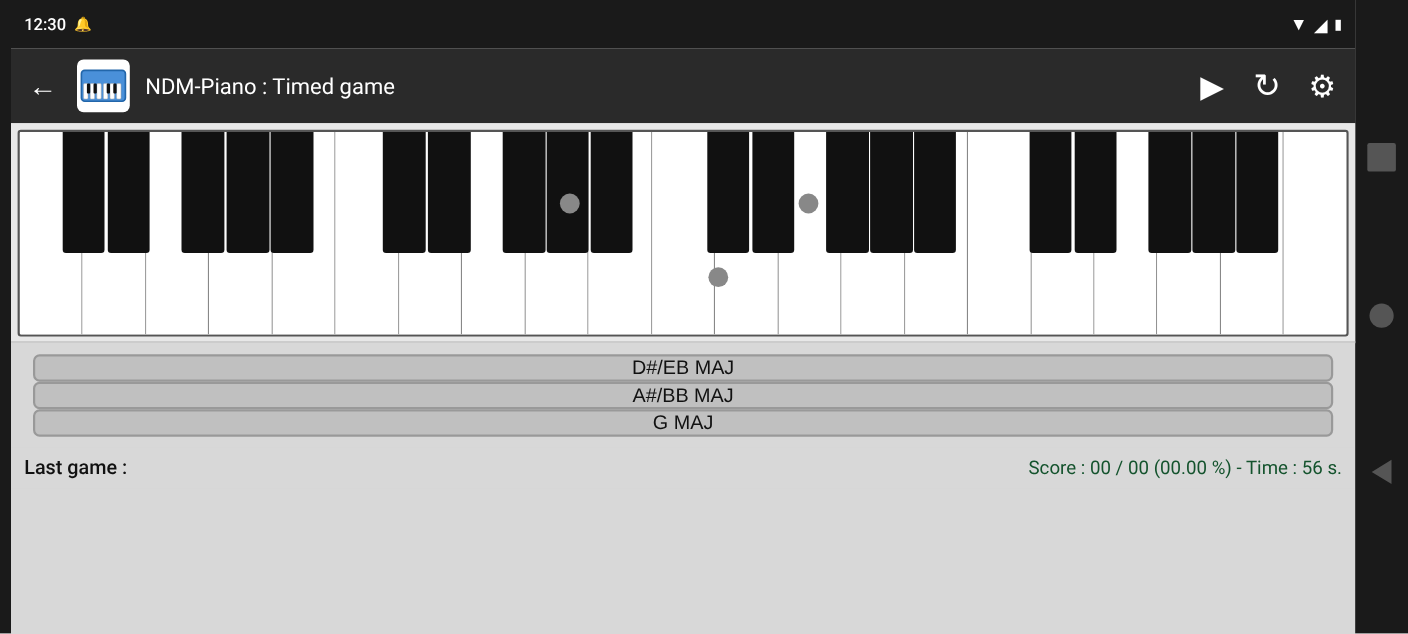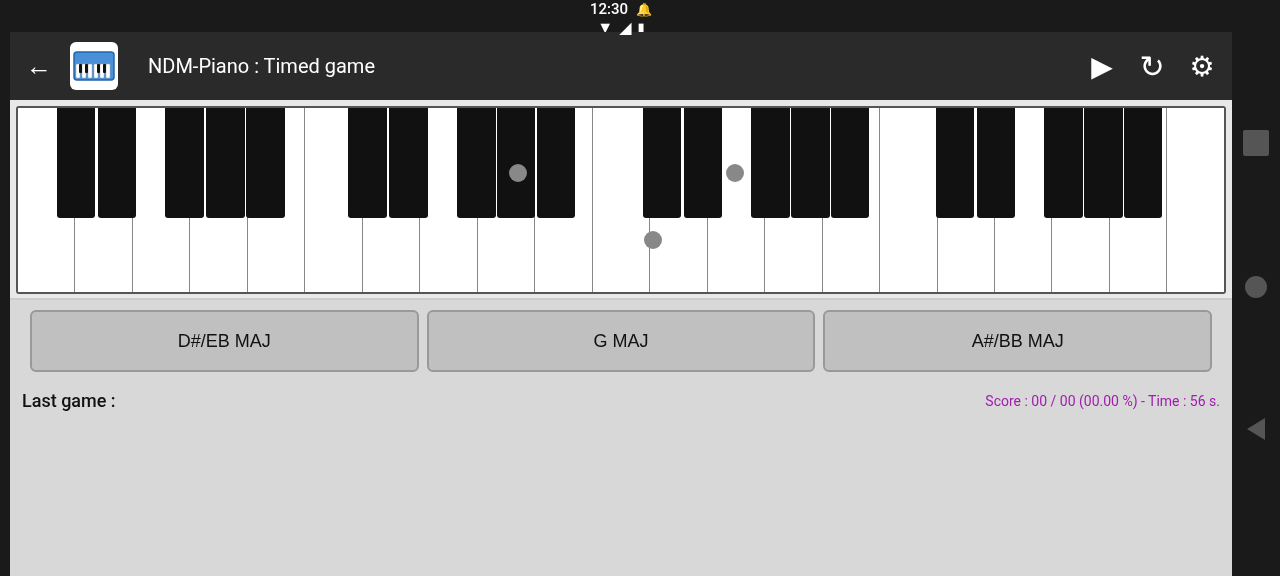--- a/index.html
+++ b/index.html
@@ -61,27 +61,26 @@
     .main-content {
       flex: 1;
       display: flex;
       flex-direction: column;
       height: 100%;
     }
 
     
     .status-bar {
       background: #1a1a1a;
-      height: 32px;
+      height: 44px;
       display: flex;
       align-items: center;
       justify-content: space-between;
       padding: 0 12px;
       flex-shrink: 0;
-      flex-direction: column;
     }
 
     .status-left {
       display: flex;
       align-items: center;
       gap: 8px;
       color: white;
       font-size: 15px;
       font-weight: 500;
     }
@@ -126,21 +125,20 @@
     .app-icon svg {
       width: 44px;
       height: 44px;
     }
 
     .toolbar-title {
       flex: 1;
       color: white;
       font-size: 20px;
       font-weight: 400;
-      margin-left: 16px;
     }
 
     .toolbar-actions {
       display: flex;
       gap: 14px;
       align-items: center;
     }
 
     .toolbar-btn {
       color: white;
@@ -219,21 +217,21 @@
       width: 18px;
       height: 18px;
       background: #888;
       border-radius: 50%;
       z-index: 5;
     }
 
     
     .chord-buttons {
       display: flex;
-      flex-direction: row;
+      flex-direction: column;
       gap: 0;
       padding: 10px 16px;
       flex-shrink: 0;
       background: #d8d8d8;
     }
 
     .chord-btn {
       flex: 1;
       margin: 0 4px;
       height: 62px;
@@ -259,22 +257,22 @@
       flex-shrink: 0;
     }
 
     .last-chord-label {
       font-size: 18px;
       color: #111;
       font-weight: 500;
     }
 
     .score-label {
-      font-size: 14px;
-      color: #a21caf;
+      font-size: 17px;
+      color: #14532d;
       font-weight: 400;
       text-align: center;
     }
 
   </style>
 </head>
 <body>
 
 <div class="left-bar"></div>
 
@@ -376,22 +374,22 @@
       <div id="piano-dots">
           <div class="piano-dot" style="left: 41.4894%; top: 35.1064%; transform: translate(-50%, -50%);"></div>
           <div class="piano-dot" style="left: 59.4926%; top: 35.1064%; transform: translate(-50%, -50%);"></div>
           <div class="piano-dot" style="left: 52.6187%; top: 71.8085%; transform: translate(-50%, -50%);"></div>
         </div>
     </div>
   </div>
 
   <div class="chord-buttons">
     <button class="chord-btn">D#/EB MAJ</button>
+    <button class="chord-btn">A#/BB MAJ</button>
     <button class="chord-btn">G MAJ</button>
-    <button class="chord-btn">A#/BB MAJ</button>
   </div>
 
   <div class="status-bottom">
     <span class="last-chord-label">Last game :</span>
     <span class="score-label">Score :  00 / 00 (00.00 %)  - Time :  56  s.</span>
   </div>
 
 </div>
 
 <div class="right-bar">

